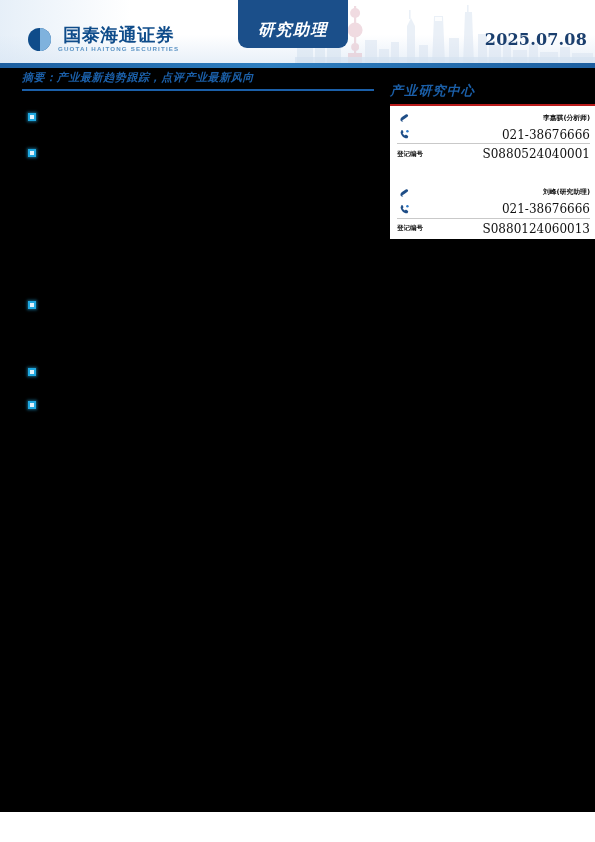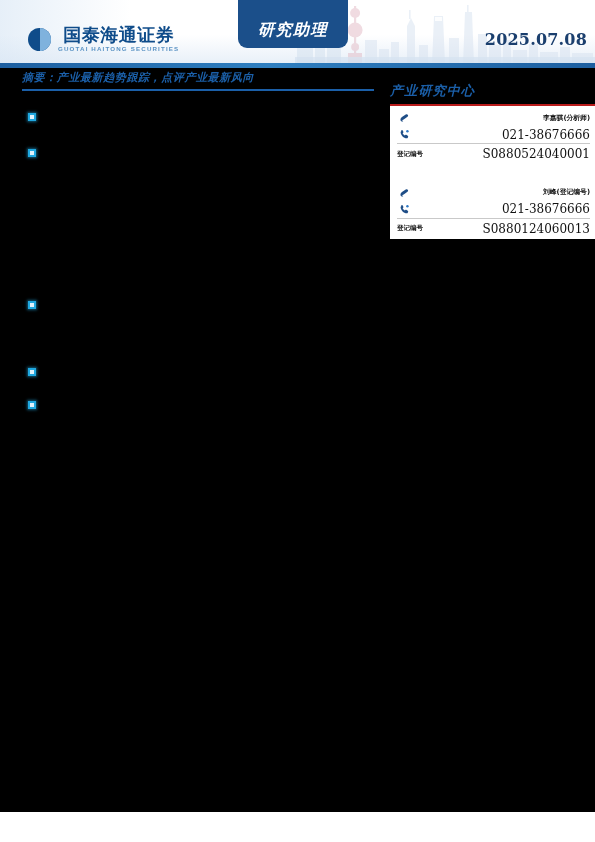--- a/index.html
+++ b/index.html
@@ -400,21 +400,21 @@
       <div class="card-sep"></div>
 
       <div class="contact-block">
         <div class="contact-row">
           <span class="c-icon">
             <svg viewBox="0 0 16 16" width="13" height="13">
               <path d="M3.2 11.8c-.5-1.6.2-3.4 1.7-4.4l4.6-3.1c.8-.6 2-.4 2.6.4.6.8.4 1.9-.4 2.5L7 10.6c-1.2.8-2.6 1.2-3.8 1.2z" fill="#1f4e87"></path>
               <path d="M3.2 11.9c1.1.9 2.2 1.3 3.2 1.1-.3-.7-.9-1.4-1.6-1.8-.6-.3-1.2-.3-1.6.7z" fill="#1f4e87"></path>
             </svg>
           </span>
-          <span class="c-value name">刘峰(登记编号)</span>
+          <span class="c-value name">刘峰(研究助理)</span>
         </div>
         <div class="contact-row">
           <span class="c-icon">
             <svg viewBox="0 0 16 16" width="13" height="13">
               <path d="M4.3 2.4c.5-.2 1 0 1.3.5l1 1.8c.2.4.1.9-.2 1.2l-.7.6c.5 1.2 1.5 2.2 2.7 2.8l.6-.7c.3-.3.8-.4 1.2-.2l1.8 1c.5.3.7.8.5 1.3l-.5 1.3c-.2.5-.7.8-1.2.7-4-.5-7.1-3.6-7.6-7.6-.1-.5.2-1 .7-1.2z" fill="#1f4e87"></path>
               <circle cx="11.6" cy="4.1" r="1.5" fill="#2e78c4"></circle>
             </svg>
           </span>
           <span class="c-value">021-38676666</span>
         </div>

